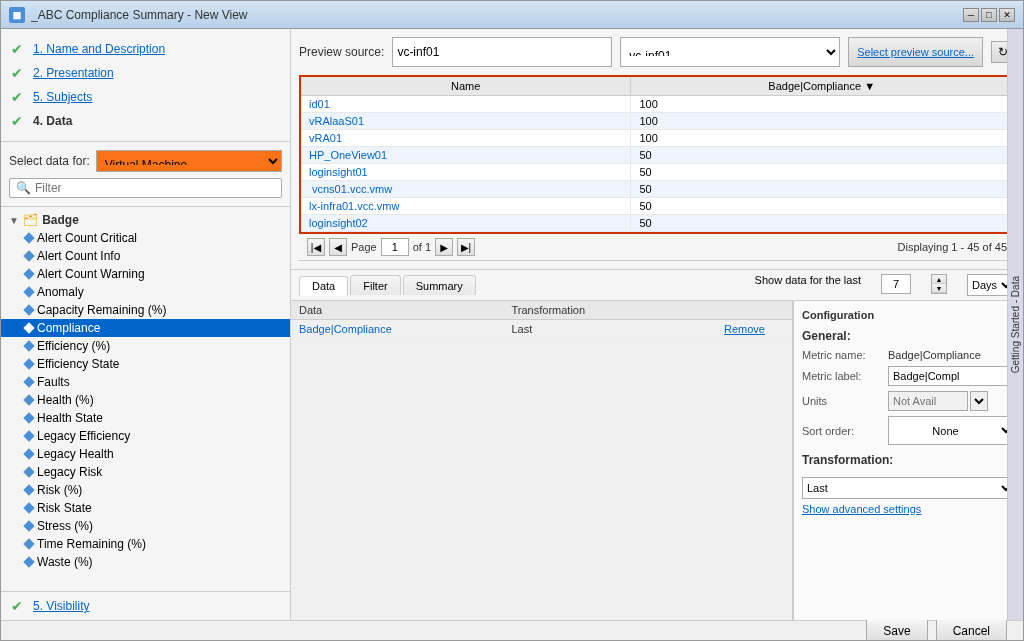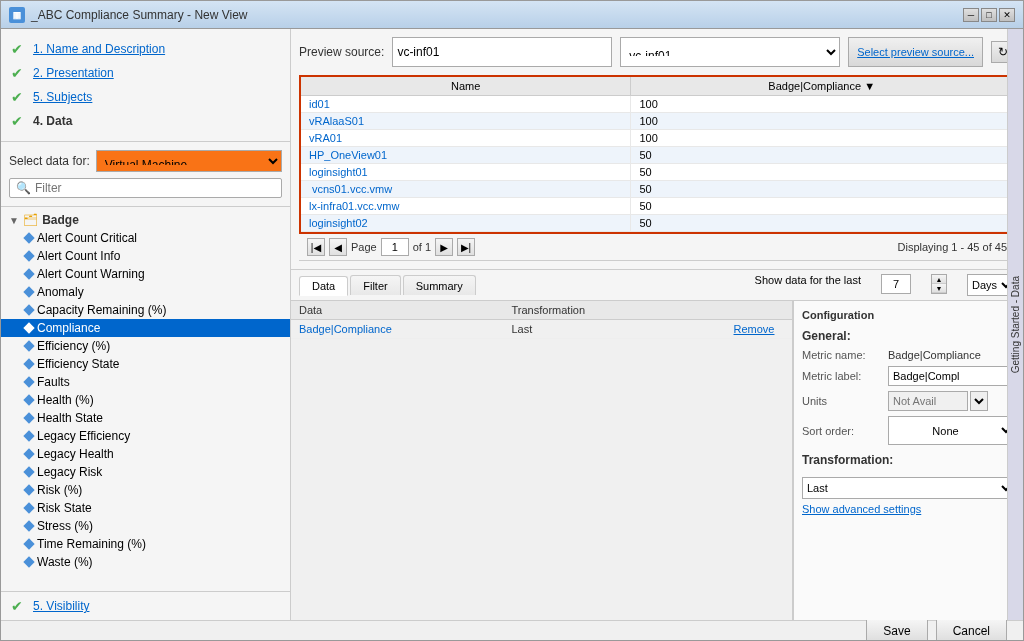--- a/index.html
+++ b/index.html
@@ -433,21 +433,21 @@
       color: #0066cc;
     }
 
     .data-row-transform {
       flex: 2;
       color: #333;
     }
 
     .data-row-remove {
       width: 60px;
-      text-align: center;
+      text-align: left;
       color: #0066cc;
       cursor: pointer;
       text-decoration: underline;
     }
 
     
     .config-panel {
       width: 230px;
       overflow-y: auto;
       padding: 8px;

